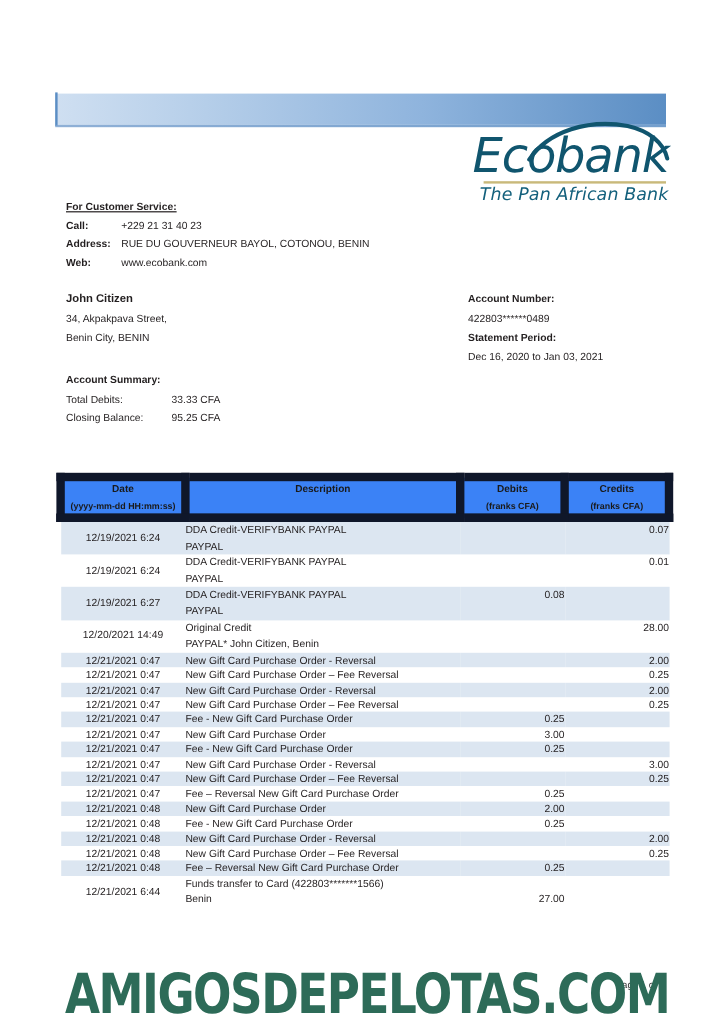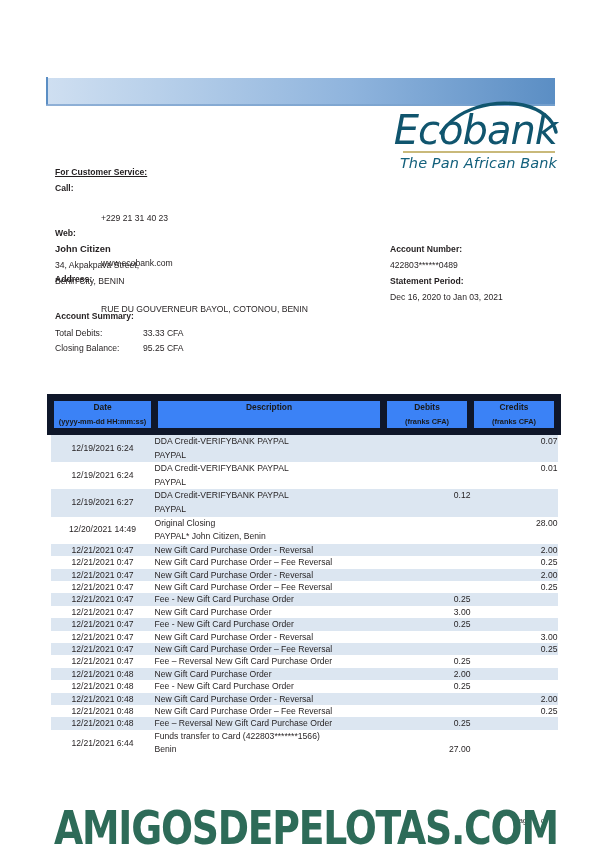--- a/index.html
+++ b/index.html
@@ -109,21 +109,21 @@
     text-decoration: underline;
   }
   .cs-title { font-weight: bold; }
   .cs-row { white-space: nowrap; }
   .cs-label {
     display: inline-block;
     width: 46px;
     font-weight: bold;
     vertical-align: top;
   }
-  .cs-value { display: inline-block; vertical-align: top; margin-top: 30px; }
+  .cs-value { display: inline-block; vertical-align: top; }
 
   
   .cust-block {
     position: absolute;
     left: 55px;
     top: 226px;
     font-size: 8.6px;
     line-height: 16px;
   }
   .cust-name { font-weight: bold; font-size: 9.4px; }
@@ -267,24 +267,24 @@
     <div class="logo-rule"></div>
     <div class="logo-tag">The Pan African Bank</div>
   </div>
 
   <div class="cs-block">
     <div class="cs-title">For Customer Service:</div>
     <div class="cs-row">
       <span class="cs-label">Call:</span><span class="cs-value">+229 21 31 40 23</span>
     </div>
     <div class="cs-row">
-      <span class="cs-label">Web:</span><span class="cs-value">www.ecobank.com</span>
+      <span class="cs-label">Address:</span><span class="cs-value">RUE DU GOUVERNEUR BAYOL, COTONOU, BENIN</span>
     </div>
     <div class="cs-row">
-      <span class="cs-label">Address:</span><span class="cs-value">RUE DU GOUVERNEUR BAYOL, COTONOU, BENIN</span>
+      <span class="cs-label">Web:</span><span class="cs-value">www.ecobank.com</span>
     </div>
   </div>
 
   <div class="cust-block">
     <div class="cust-name">John Citizen</div>
     <div>34, Akpakpava Street,</div>
     <div>Benin City, BENIN</div>
   </div>
 
   <div class="acct-block">
@@ -339,26 +339,26 @@
           </tr>
           <tr class="two-line">
             <td class="c-date">12/19/2021 6:24</td>
             <td class="c-desc"><span>DDA Credit-VERIFYBANK PAYPAL</span><span class="desc-line2">PAYPAL</span></td>
             <td class="c-deb"></td>
             <td class="c-cre">0.01</td>
           </tr>
           <tr class="alt two-line">
             <td class="c-date">12/19/2021 6:27</td>
             <td class="c-desc"><span>DDA Credit-VERIFYBANK PAYPAL</span><span class="desc-line2">PAYPAL</span></td>
-            <td class="c-deb">0.12</td>
+            <td class="c-deb">0.08</td>
             <td class="c-cre"></td>
           </tr>
           <tr class="two-line">
             <td class="c-date">12/20/2021 14:49</td>
-            <td class="c-desc"><span>Original Closing</span><span class="desc-line2">PAYPAL* John Citizen, Benin</span></td>
+            <td class="c-desc"><span>Original Credit</span><span class="desc-line2">PAYPAL* John Citizen, Benin</span></td>
             <td class="c-deb"></td>
             <td class="c-cre">28.00</td>
           </tr>
           <tr class="alt">
             <td class="c-date">12/21/2021 0:47</td>
             <td class="c-desc"><span>New Gift Card Purchase Order - Reversal</span></td>
             <td class="c-deb"></td>
             <td class="c-cre">2.00</td>
           </tr>
           <tr>

